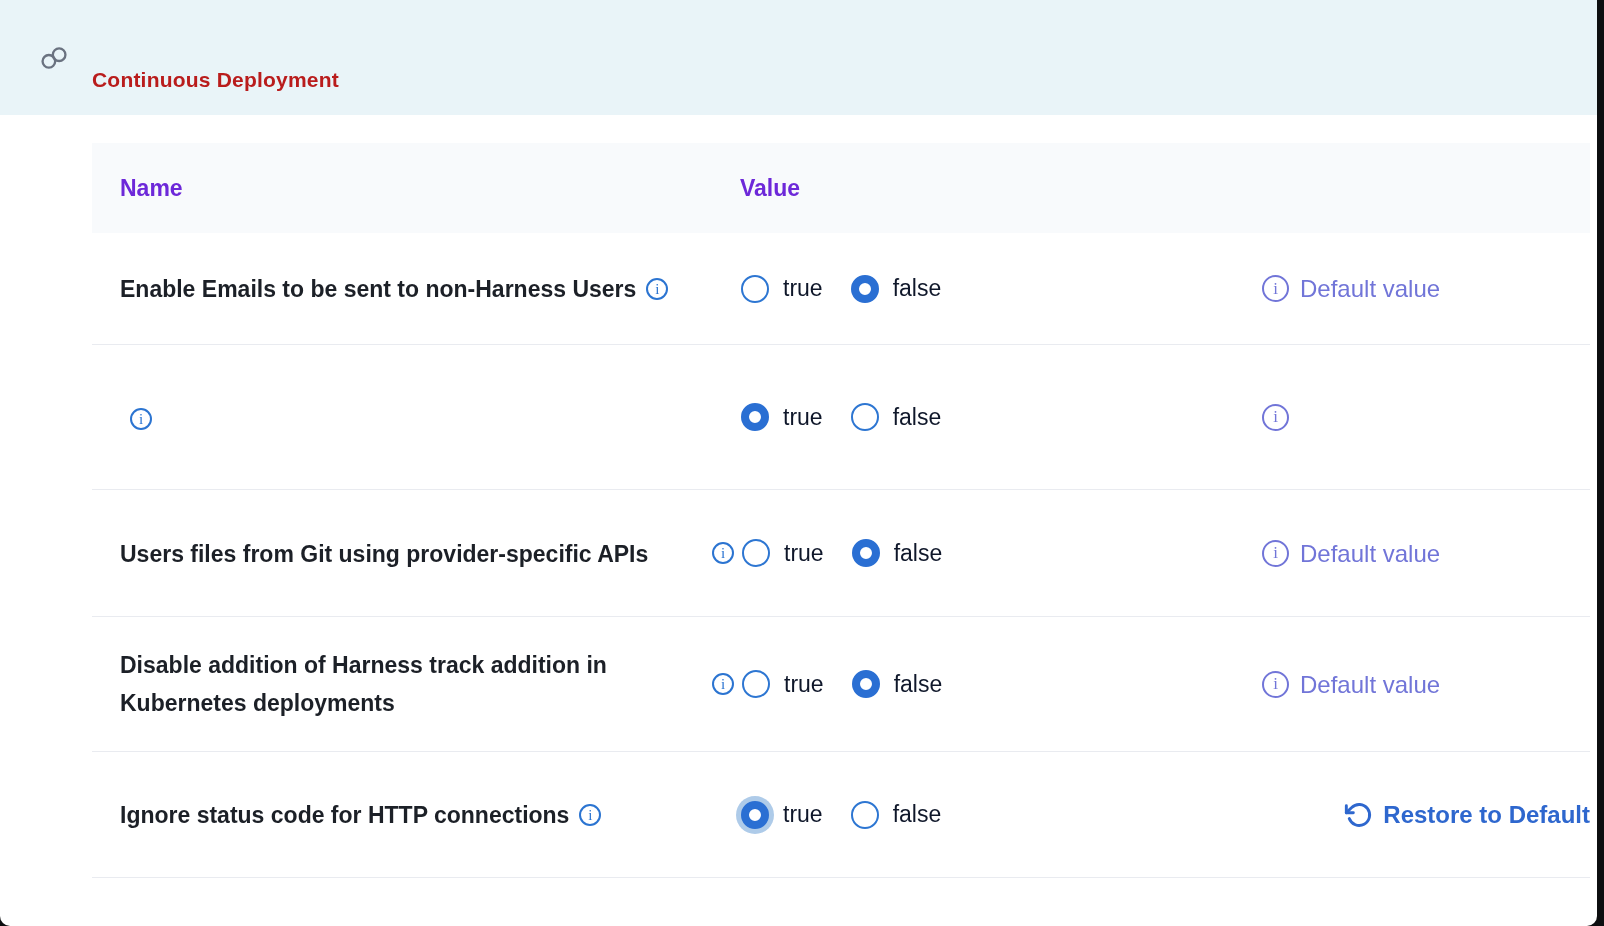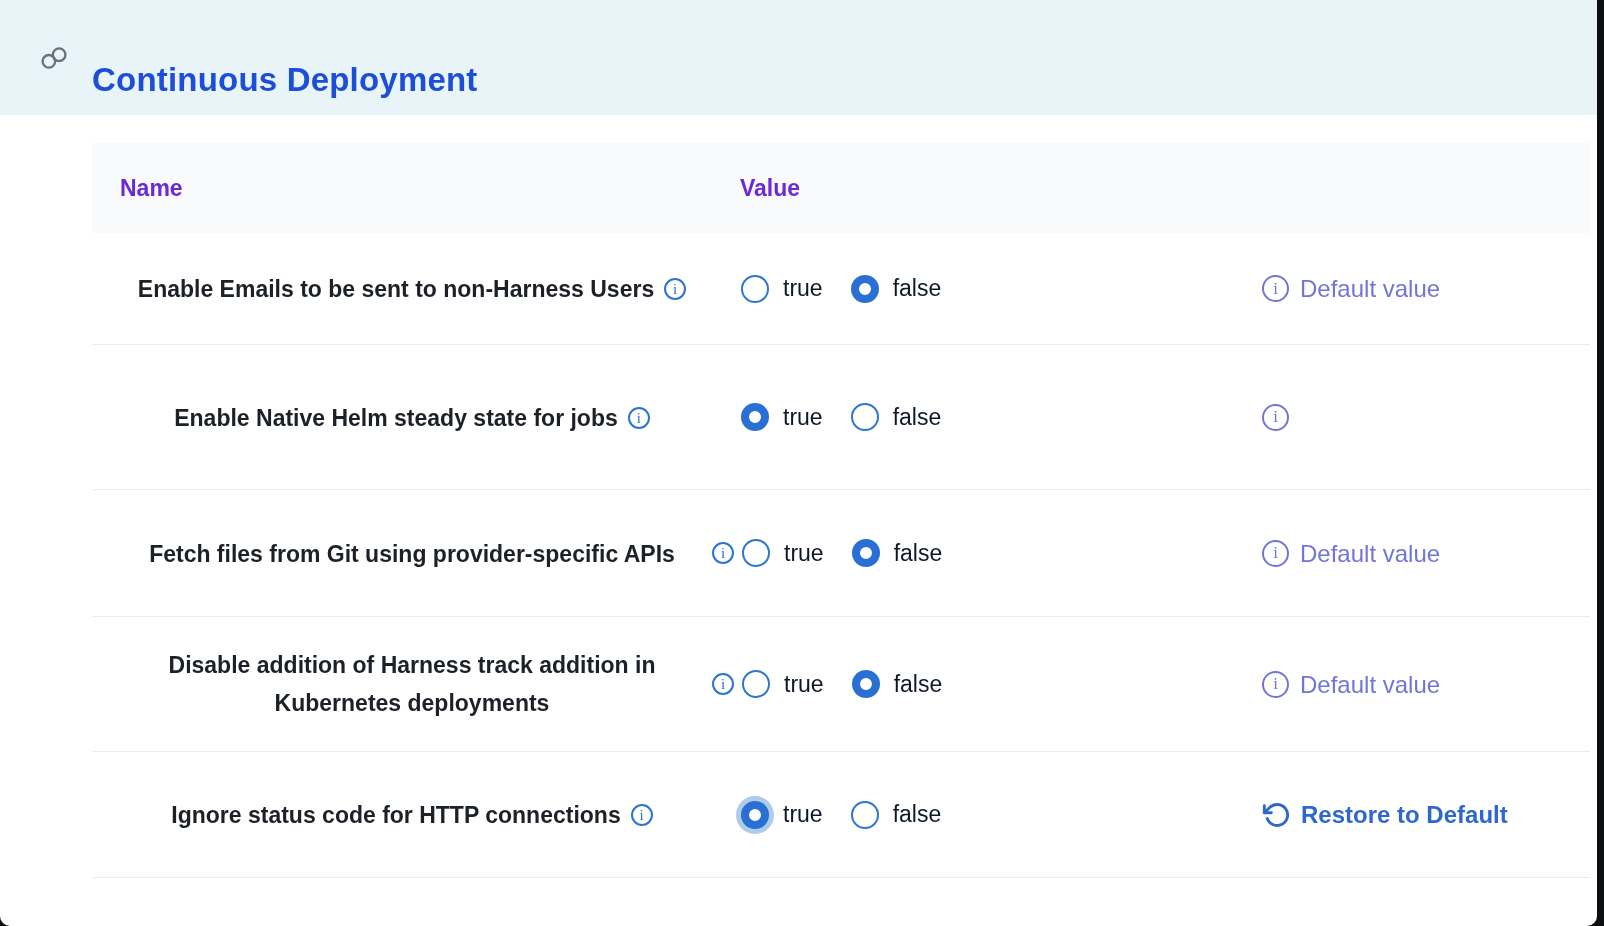--- a/index.html
+++ b/index.html
@@ -19,21 +19,21 @@
     overflow:hidden;
   }
   
   .header-band{
     height:115px;background:#e9f4f8;
     display:flex;align-items:center;
     padding-left:40px;box-sizing:border-box;
   }
   .link-icon{display:inline-flex;width:28px;height:28px;color:#6a7280;}
   .page-title{
-    margin-left:24px;font-size:33px;font-weight:700;color:#1d4ed8;
+    margin-left:24px;font-size:21px;font-weight:700;color:#b91c1c;
     letter-spacing:.2px;
     margin-top:44px;
   }
   
   .settings-table{margin:28px 0 0 92px;width:1498px;}
   .grid-row{
     display:grid;grid-template-columns:620px 550px 1fr;
     align-items:center;box-sizing:border-box;
   }
   .thead{
@@ -41,21 +41,21 @@
     font-size:23px;font-weight:600;color:#6d28d9;
   }
   .thead .col-name{padding-left:28px;}
   .thead .col-value{padding-left:28px;}
   .row{border-bottom:1px solid #e9ebf0;}
   .row.h-r1{min-height:112px;}
   .row.h-r2{min-height:145px;}
   .row.h-r3{min-height:127px;}
   .row.h-r4{min-height:135px;}
   .row.h-r5{min-height:126px;}
-  .name-cell{padding-left:28px;padding-right:8px;font-size:23px;font-weight:600;color:#1c2027;line-height:38px;text-align:center;}
+  .name-cell{padding-left:28px;padding-right:8px;font-size:23px;font-weight:600;color:#1c2027;line-height:38px;}
   .name-text{display:inline-block;max-width:560px;vertical-align:middle;}
   
   .info-badge{
     display:inline-flex;align-items:center;justify-content:center;
     border-radius:50%;box-sizing:border-box;
     color:#2b74d1;border:2px solid #2b74d1;
     font-family:"Liberation Serif","DejaVu Serif",serif;
     font-style:normal;font-weight:400;
     vertical-align:middle;
   }
@@ -69,21 +69,21 @@
     width:28px;height:28px;border-radius:50%;
     border:2px solid #2d76d2;background:#fff;
     box-sizing:border-box;flex:none;cursor:pointer;
   }
   .radio.checked{border-width:8.5px;border-color:#2a6fd3;}
   .radio.halo{box-shadow:0 0 0 5px #aecbe9;}
   .opt-label{font-size:23px;color:#0f172a;margin:0 28px 0 14px;cursor:pointer;}
   
   .status-cell{display:flex;align-items:center;gap:11px;cursor:pointer;}
   .status-cell.kind-default{color:#7175d8;font-weight:500;}
-  .status-cell.kind-restore{color:#2e67ce;font-weight:600;}
+  .status-cell.kind-restore{color:#2e67ce;font-weight:600;justify-content:flex-end;}
   .status-text{font-size:24px;line-height:33px;max-width:205px;}
   .status-cell.kind-restore .status-text{max-width:none;white-space:nowrap;}
   .restore-icon{display:inline-flex;width:28px;height:28px;flex:none;color:#2e67ce;}
 </style>
 </head>
 <body>
 
 <div class="page">
 
   <div class="header-band">
@@ -119,40 +119,40 @@
       <div class="status-cell kind-default">
         <span class="info-badge status">
             <span>i</span>
           </span>
         <span class="status-text">Default value</span>
       </div>
     </div>
 
     <div class="grid-row row h-r2">
       <div class="name-cell">
-        <span class="name-text">Enable Native Helm steady state for jobs</span><span class="info-badge sm">
+        <span class="info-badge sm">
             <span>i</span>
           </span>
       </div>
       <div class="value-cell indent">
         <span class="radio checked"></span>
         <span class="opt-label">true</span>
         <span class="radio"></span>
         <span class="opt-label">false</span>
       </div>
       <div class="status-cell kind-default">
         <span class="info-badge status">
             <span>i</span>
           </span>
       </div>
     </div>
 
     <div class="grid-row row h-r3">
       <div class="name-cell">
-        <span class="name-text">Fetch files from Git using provider-specific APIs</span>
+        <span class="name-text">Users files from Git using provider-specific APIs</span>
       </div>
       <div class="value-cell">
         <span class="info-badge val">
             <span>i</span>
           </span>
         <span class="radio"></span>
         <span class="opt-label">true</span>
         <span class="radio checked"></span>
         <span class="opt-label">false</span>
       </div>

